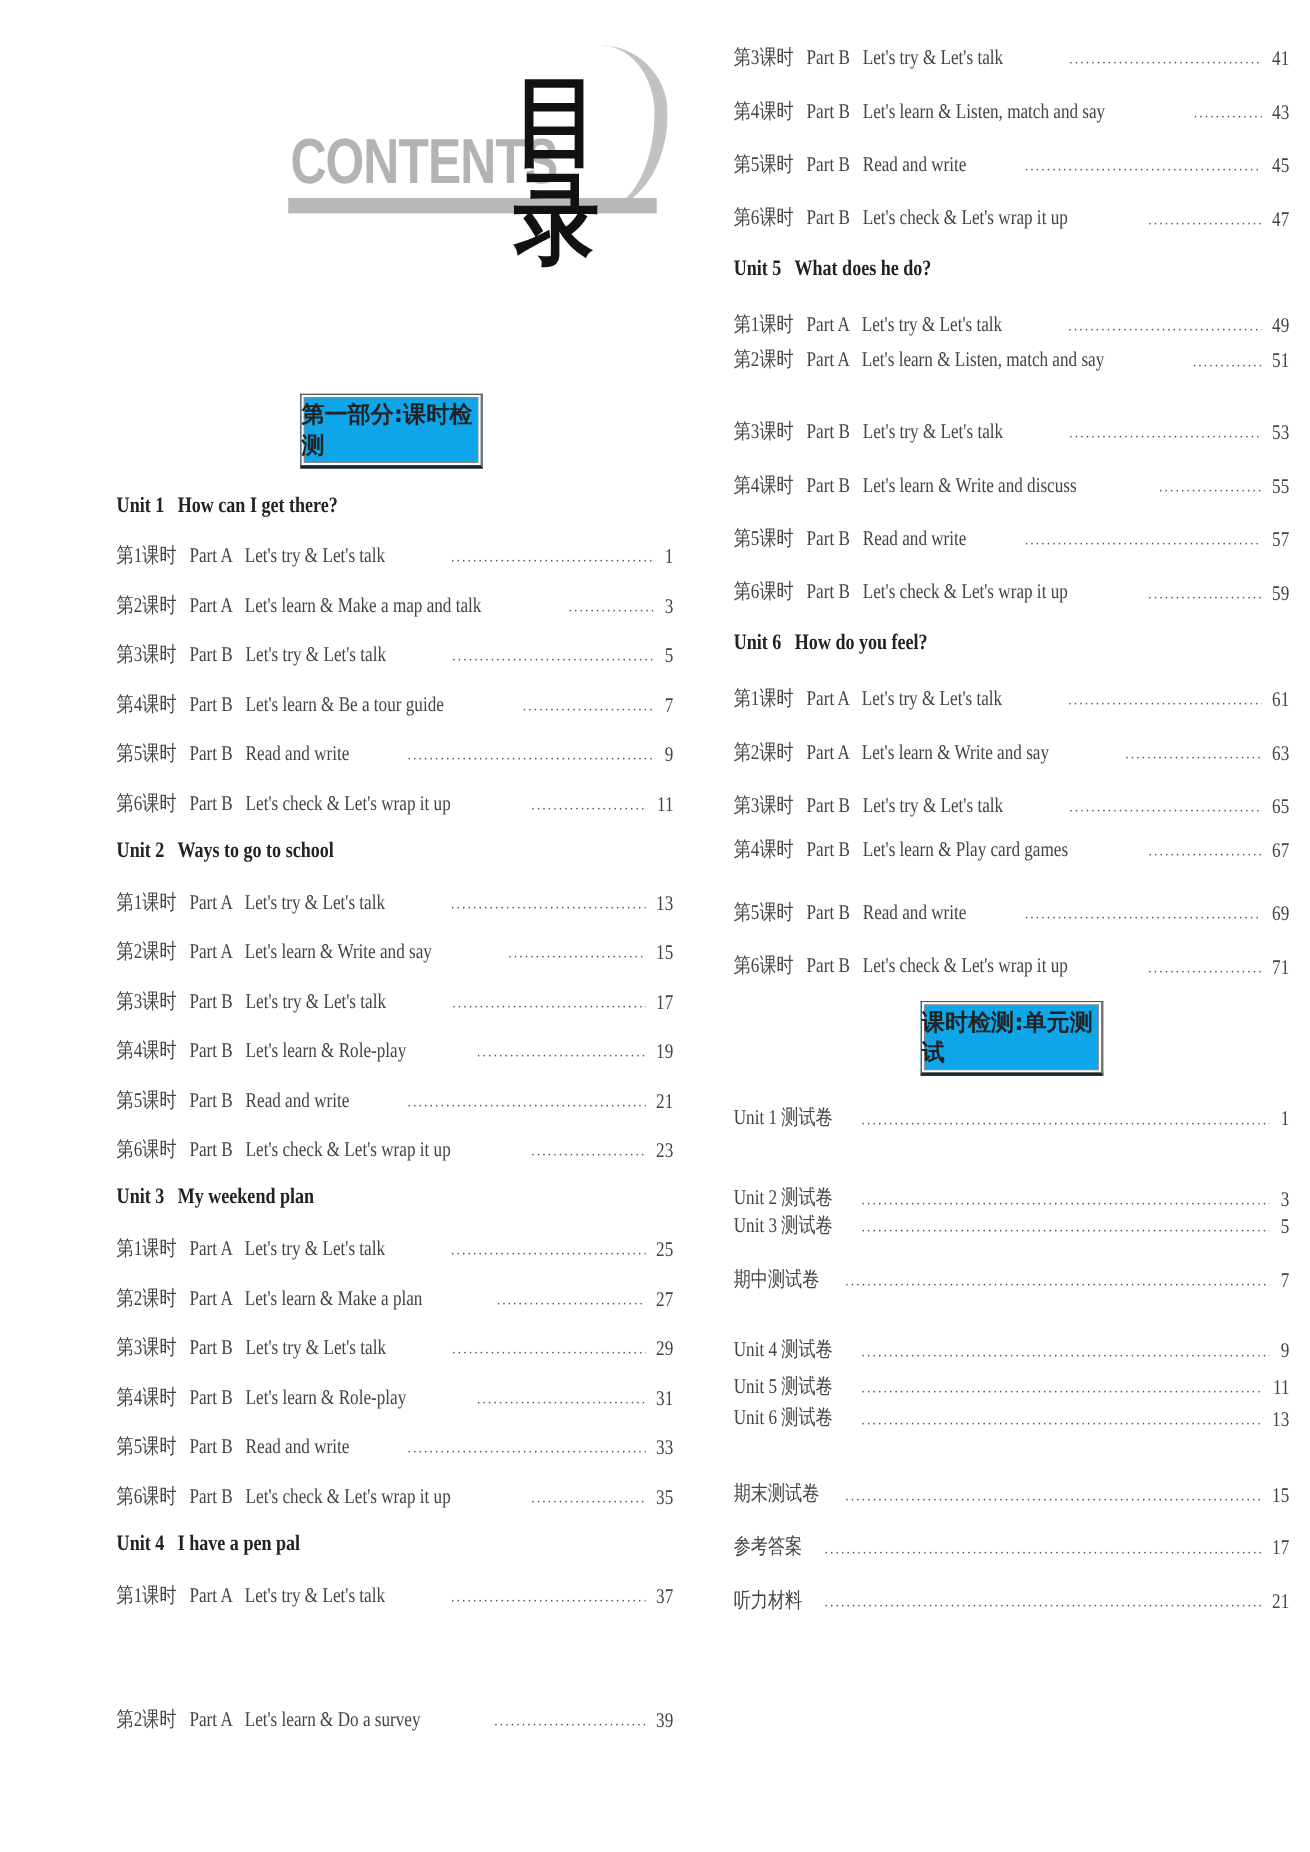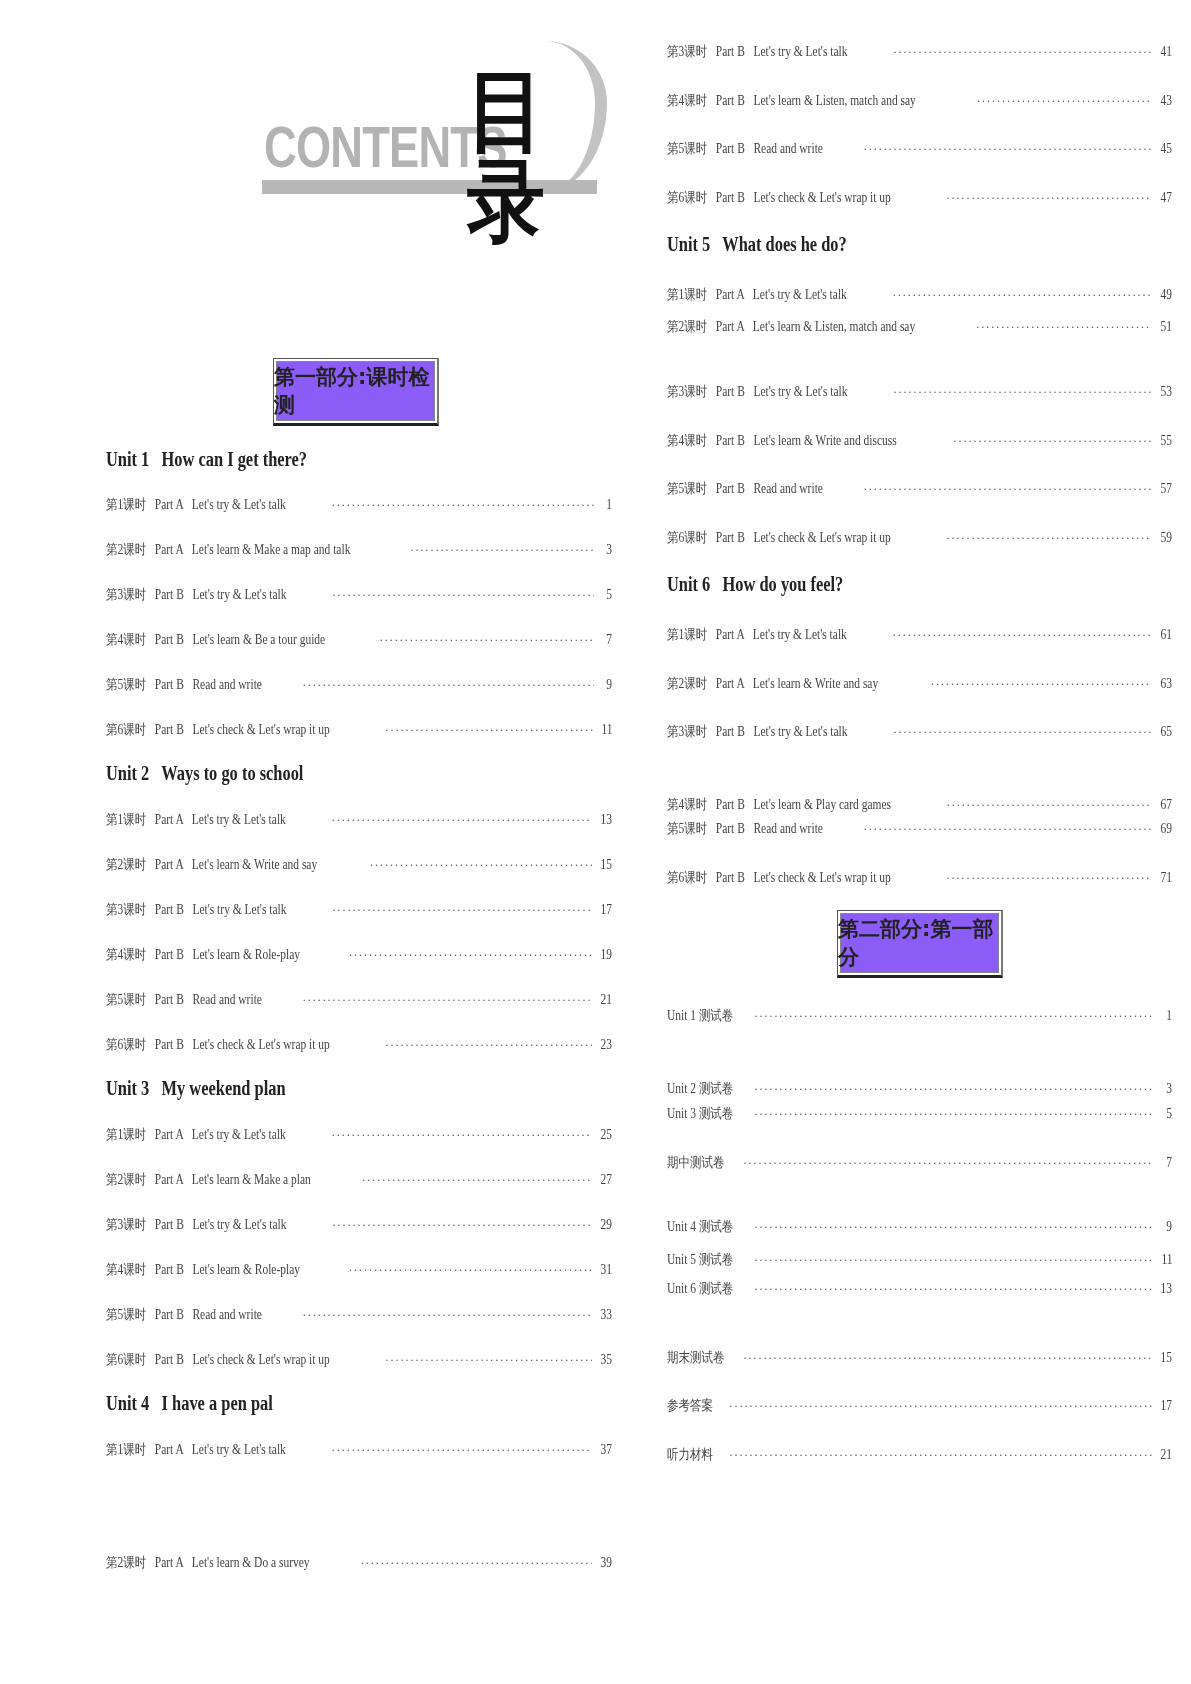--- a/index.html
+++ b/index.html
@@ -8,25 +8,25 @@
   .header { position: absolute; left: 262px; top: 36px; width: 345px; height: 160px; }
   .header .contents-word { position: absolute; left: 2px; top: 82px; font-family: "Liberation Sans", sans-serif;
      font-weight: bold; font-size: 58px; color: #b3b3b3; letter-spacing: -1px; transform: scaleX(0.78);
      transform-origin: left top; line-height: 1; }
   .header .bar { position: absolute; left: 0; top: 144px; width: 335px; height: 14px; background: #b8b8b8; }
   .header .arc { position: absolute; left: 240px; top: 5px; width: 105px; height: 150px; border-right: 12px solid #c2c2c2;
      border-radius: 0 100% 100% 0 / 0 70% 100% 0; box-sizing: border-box; }
   .header .cn-title { position: absolute; left: 205px; top: 30px; font-family: "DejaVu Serif", serif; font-weight: bold;
      font-size: 78px; color: #111; letter-spacing: 18px; line-height: 1; transform: scaleY(1.15); transform-origin: left top; }
   .section-box { position: absolute; border: 1px solid #555; box-shadow: inset 0 0 0 2px #fff, inset 0 0 0 3px #888;
-     border-bottom: 3px solid #222; border-right: 2px solid #777; background: #8b5cf6; display: flex; align-items: center; justify-content: center;
+     border-bottom: 3px solid #222; border-right: 2px solid #777; background: #0ea5e9; display: flex; align-items: center; justify-content: center;
      font-family: "DejaVu Sans", sans-serif; font-weight: bold; font-size: 21px; color: #222; }
   .unit-title { position: absolute; font-weight: bold; font-size: 20px; color: #222; white-space: pre;
      transform: scaleX(0.82); transform-origin: left center; }
-  .row { position: absolute; display: flex; align-items: center; font-size: 14px; color: #444; height: 26px; font-family: Liberation Serif, serif; }
+  .row { position: absolute; display: flex; align-items: flex-end; font-size: 19px; color: #444; height: 26px; font-family: Liberation Serif, serif; }
   .row .lbl { white-space: pre; transform: scaleX(0.82); transform-origin: left center; flex: none; }
   .row .dots { flex: 1; overflow: hidden; white-space: nowrap; color: #555; font-size: 12px; letter-spacing: 1px; margin: 0 6px; }
   .row .dots::before { content: "··································································································································"; }
   .row .pg { flex: none; text-align: right; min-width: 12px; transform: scaleX(0.82); transform-origin: right center; }
   .left .row { left: 106px; width: 506px; }
   .right .row { left: 667px; width: 505px; }
   .left .unit-title { left: 106px; }
   .right .unit-title { left: 667px; }
 </style>
 </head>
@@ -214,37 +214,37 @@
   <div class="row" style="top:671px">
       <span class="lbl">第2课时   Part A   Let's learn &amp; Write and say</span>
       <span class="dots"></span>
       <span class="pg">63</span>
     </div>
   <div class="row" style="top:719px">
       <span class="lbl">第3课时   Part B   Let's try &amp; Let's talk</span>
       <span class="dots"></span>
       <span class="pg">65</span>
     </div>
-  <div class="row" style="top:792px">
+  <div class="row" style="top:759px">
       <span class="lbl">第4课时   Part B   Let's learn &amp; Play card games</span>
       <span class="dots"></span>
       <span class="pg">67</span>
     </div>
   <div class="row" style="top:816px">
       <span class="lbl">第5课时   Part B   Read and write</span>
       <span class="dots"></span>
       <span class="pg">69</span>
     </div>
   <div class="row" style="top:865px">
       <span class="lbl">第6课时   Part B   Let's check &amp; Let's wrap it up</span>
       <span class="dots"></span>
       <span class="pg">71</span>
     </div>
 
-  <div class="section-box" style="left:837px;top:910px;width:163px;height:64px;">第二部分:第一部分</div>
+  <div class="section-box" style="left:837px;top:910px;width:163px;height:64px;">课时检测:单元测试</div>
 
   <div class="row" style="top:1003px">
       <span class="lbl">Unit 1 测试卷</span>
       <span class="dots"></span>
       <span class="pg">1</span>
     </div>
   <div class="row" style="top:1076px">
       <span class="lbl">Unit 2 测试卷</span>
       <span class="dots"></span>
       <span class="pg">3</span>

